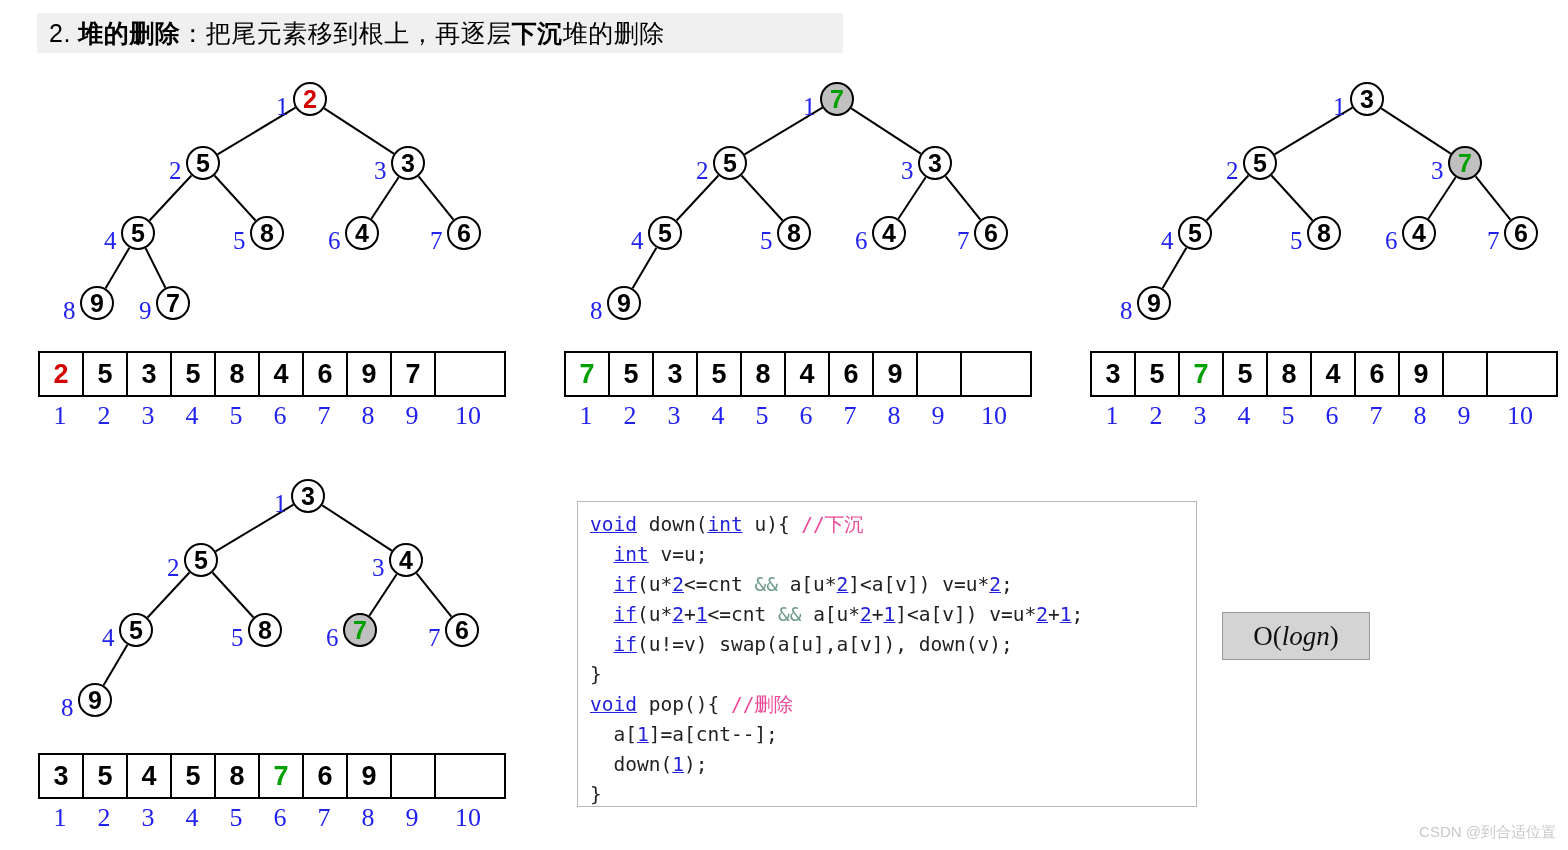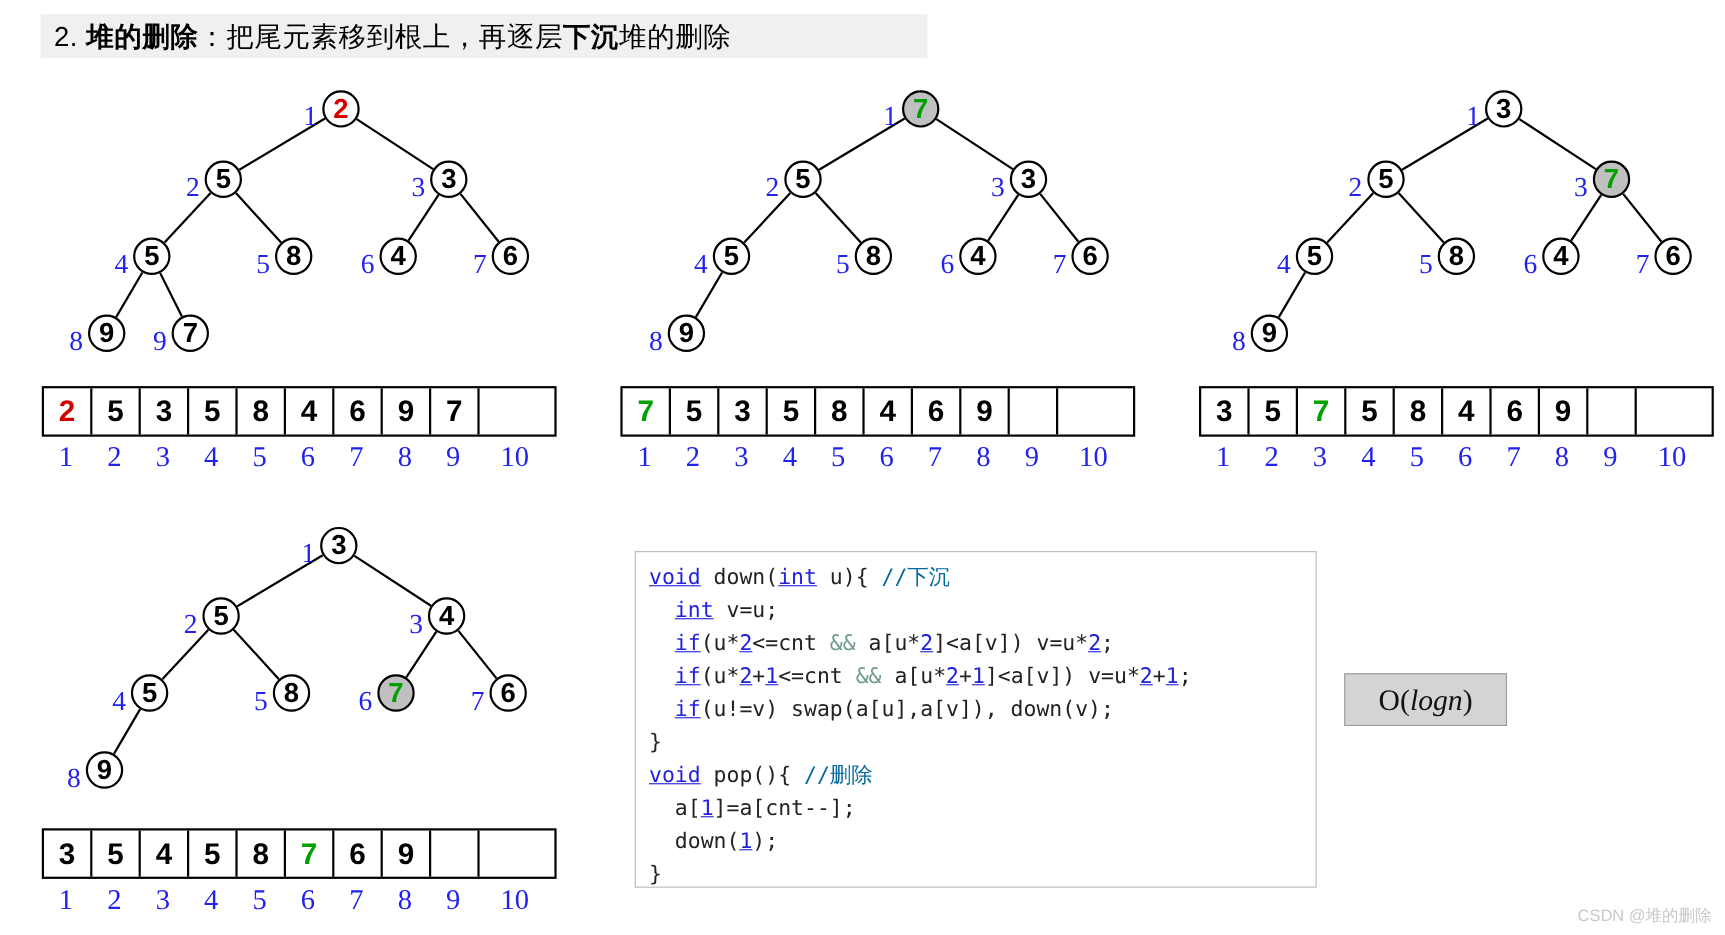--- a/index.html
+++ b/index.html
@@ -66,21 +66,21 @@
     left:577px;top:501px;width:620px;height:306px;
     border:1px solid #b8b8b8;background:#ffffff;box-sizing:border-box;
     padding:8px 10px 0 12px;
   }
   #code-block pre{
     margin:0;font-family:"DejaVu Sans Mono","Liberation Mono",monospace;
     font-size:19.5px;line-height:30px;color:#222222;white-space:pre;
   }
   .kw{color:#2222dd;text-decoration:underline;}
   .num{color:#2222dd;text-decoration:underline;}
-  .cmt{color:#0369a1;}
+  .cmt{color:#ec4899;}
   .op{color:#6f9b8c;}
 
   
   #complexity-box{
     left:1222px;top:612px;width:148px;height:48px;
     background:#d4d4d4;border:1px solid #9a9a9a;box-sizing:border-box;
     display:flex;align-items:center;justify-content:center;
     font-family:"Liberation Serif","DejaVu Serif",serif;
     font-size:27px;font-style:italic;color:#111;
   }
@@ -324,13 +324,13 @@
   down(<span class="num">1</span>);
 }</pre>
 </div>
 
 <div class="abs" id="complexity-box">
   <span class="on">O(</span>
     <span>logn</span>
     <span class="on">)</span>
 </div>
 
-<div class="abs" id="watermark">CSDN @堆的删除</div>
+<div class="abs" id="watermark">CSDN @到合适位置</div>
 
 </body></html>

